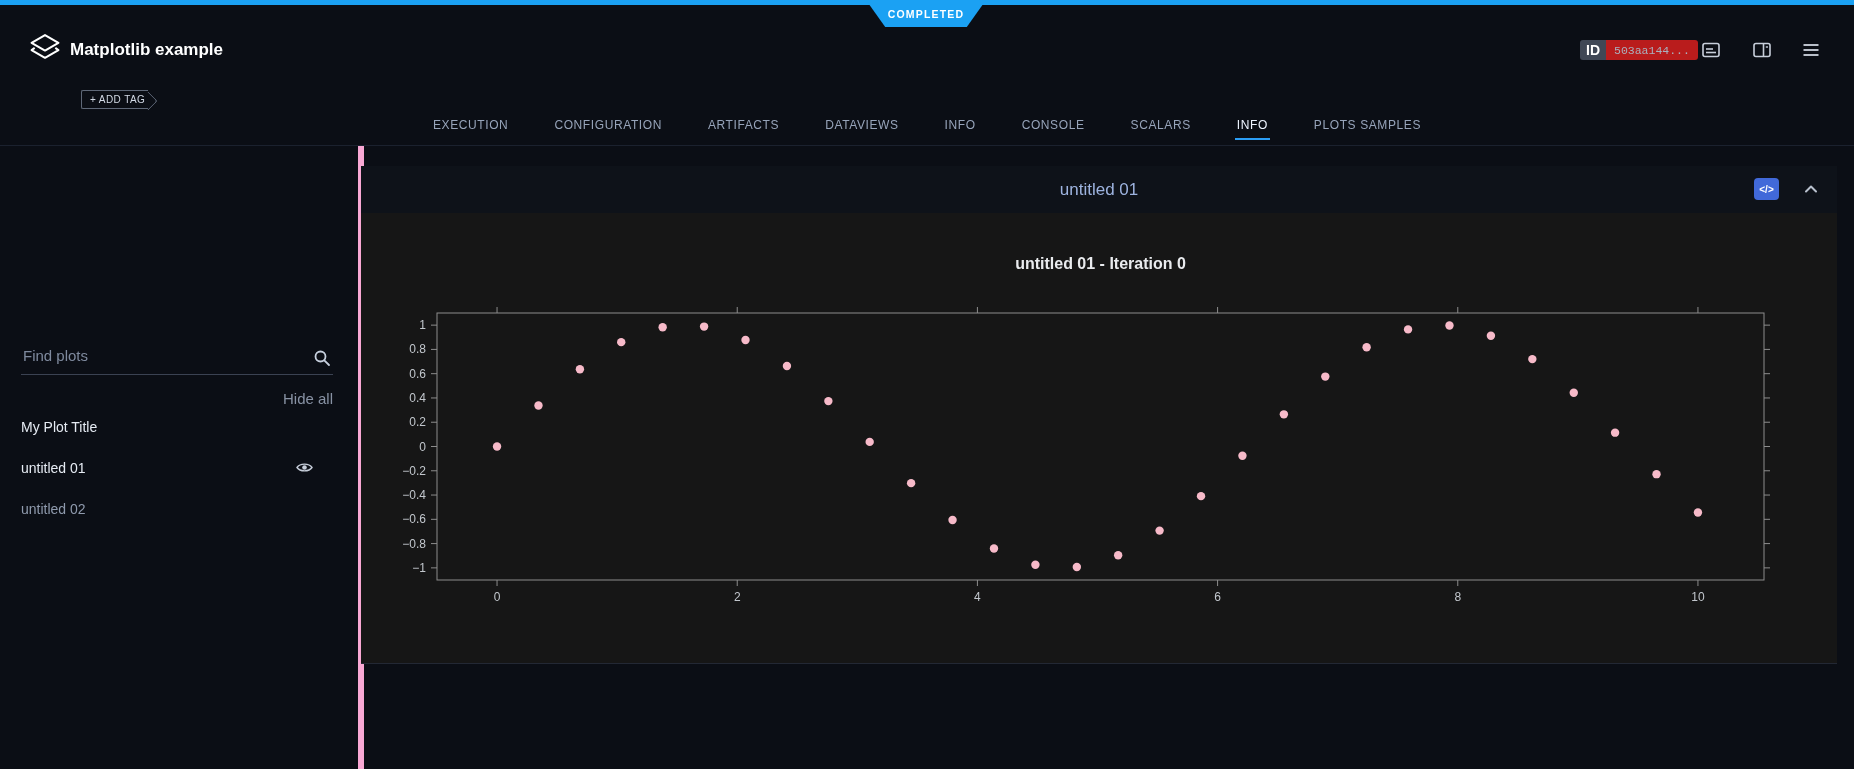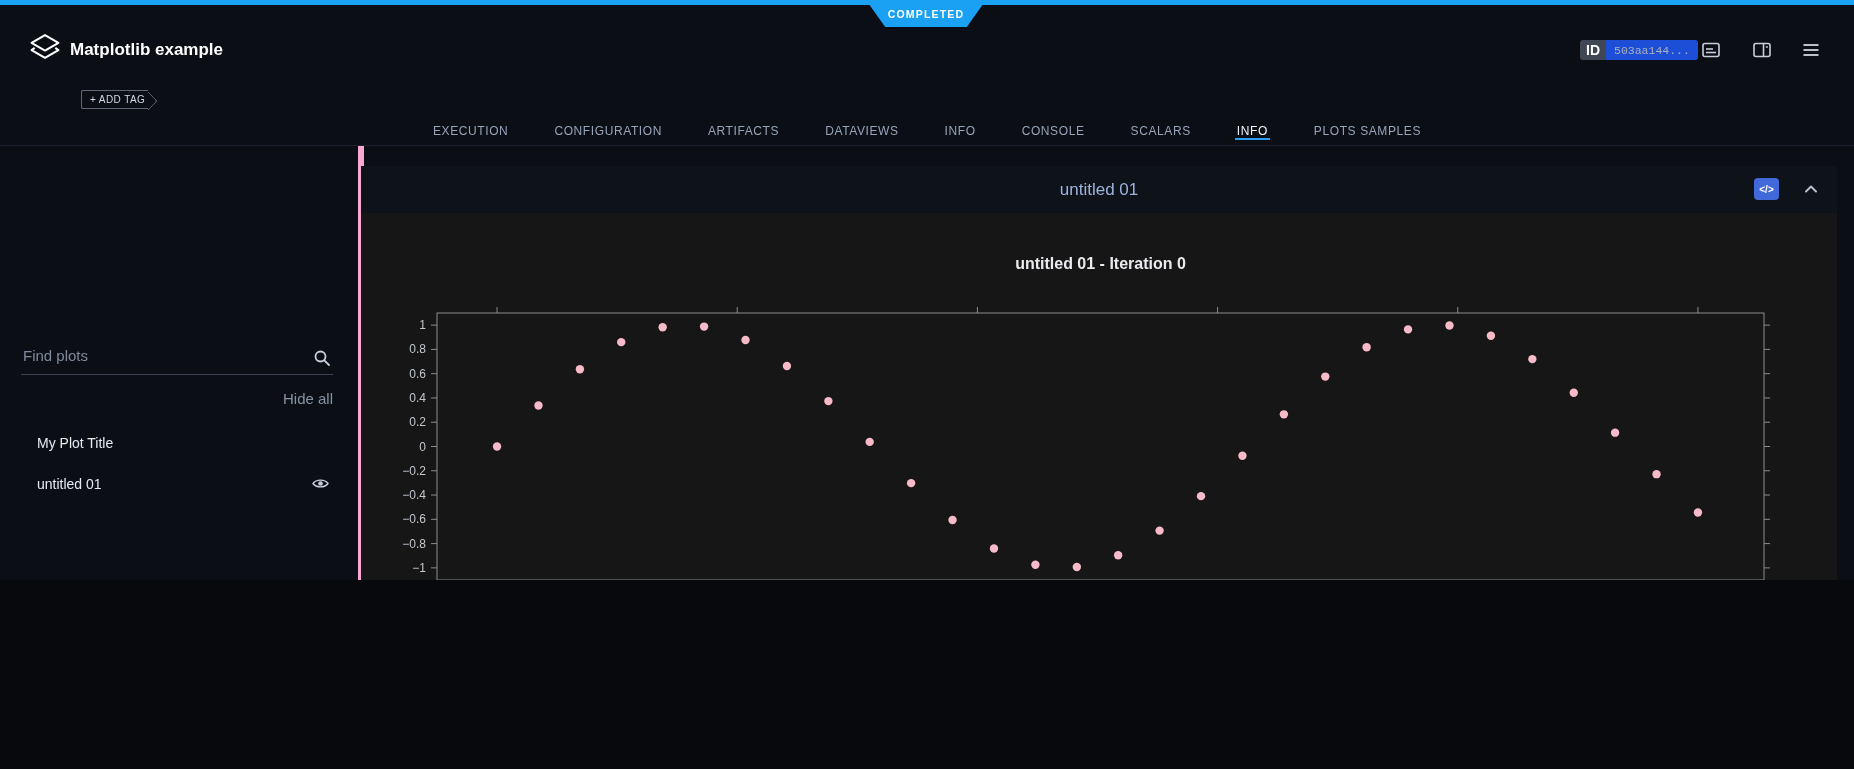--- a/index.html
+++ b/index.html
@@ -1,17 +1,17 @@
 <!DOCTYPE html>
 <html><head>
 <meta charset="utf-8">
 <style>
   html,body{margin:0;padding:0;background:#07090d;}
   .screen{
-    position:relative;width:1854px;height:580px;overflow:hidden;
+    position:relative;width:1854px;height:769px;overflow:hidden;
     background:#0b0e15;font-family:"Liberation Sans",sans-serif;
     -webkit-font-smoothing:antialiased;color:#c6cdd9;
   }
   svg text{font-family:"Liberation Sans",sans-serif;}
 
   
   .top-strip{position:absolute;top:0;left:0;width:100%;height:5px;background:#1ba1f3;}
   .ribbon{
     position:absolute;top:0;left:926px;transform:translateX(-50%);
     width:120px;height:27px;background:#1ba1f3;
@@ -32,54 +32,54 @@
     content:"";position:absolute;right:-7px;top:2.6px;width:13px;height:13px;
     border-top:1px solid #5f6878;border-right:1px solid #5f6878;
     transform:rotate(45deg);border-radius:0 3px 0 0;
   }
   .id-badge{position:absolute;left:1580px;top:40px;height:20px;display:flex;cursor:pointer;}
   .id-key{
     background:#3f4755;color:#ffffff;font-size:14px;font-weight:700;
     display:flex;align-items:center;padding:0 6px;border-radius:3px 0 0 3px;
   }
   .id-val{
-    background:#1d4ed8;color:#aab1be;font-size:11.5px;
+    background:#b91c1c;color:#aab1be;font-size:11.5px;
     font-family:"Liberation Mono","DejaVu Sans Mono",monospace;
     display:flex;align-items:center;padding:0 8px;border-radius:0 3px 3px 0;
   }
   .hdr-btn{
     position:absolute;top:38px;width:24px;height:24px;background:none;border:none;
     padding:0;cursor:pointer;display:flex;align-items:center;justify-content:center;
   }
   .hdr-btn.b1{left:1699px;} .hdr-btn.b2{left:1750px;} .hdr-btn.b3{left:1799px;}
 
   
   .tabbar{position:absolute;top:106px;left:0;width:100%;height:39px;border-bottom:1px solid #1b212e;}
-  .tabs{position:absolute;left:0;right:0;top:5px;height:29px;display:flex;justify-content:center;gap:42px;align-items:flex-end;}
+  .tabs{position:absolute;left:0;right:0;top:5px;height:29px;display:flex;justify-content:center;gap:42px;}
   .tab{
     display:flex;align-items:center;padding:0 2px;border-bottom:2px solid transparent;
     font-size:12px;font-weight:500;letter-spacing:.6px;color:#97a4ba;cursor:pointer;white-space:nowrap;
   }
   .tab.active{color:#eef4ff;border-bottom-color:#2b9df4;}
   .refresh-btn{
     position:absolute;left:1801px;top:107px;width:26px;height:26px;
     background:none;border:none;padding:0;cursor:pointer;
   }
 
   
   .sidebar{position:absolute;left:0;top:146px;width:358px;height:623px;border-right:6px solid #f9a8d4;}
   .search-row{position:absolute;left:21px;top:198px;width:312px;height:30px;border-bottom:1px solid #3b4252;}
   .search-row input{
     position:absolute;left:0;top:2px;width:278px;background:transparent;border:none;outline:none;
     color:#cfd6e2;font-size:15px;font-family:"Liberation Sans",sans-serif;
   }
   .search-row input::placeholder{color:#7f8a9e;}
   .search-icon{position:absolute;right:2px;top:5px;cursor:pointer;}
   .hide-all{position:absolute;right:25px;top:244px;font-size:15px;color:#8892a4;cursor:pointer;}
-  .plot-list{position:absolute;left:0;top:260px;right:1px;list-style:none;margin:16px;padding:0;}
+  .plot-list{position:absolute;left:0;top:260px;right:1px;list-style:none;margin:0;padding:0;}
   .plot-item{
     position:relative;height:41px;display:flex;align-items:center;padding-left:21px;
     font-size:14px;color:#8f9aad;cursor:pointer;
   }
   .plot-item.bright, .plot-item.selected{color:#e6ebf3;font-weight:500;}
   .plot-item .eye{position:absolute;left:296px;top:14px;}
 
   
   .plot-card{position:absolute;left:361px;top:166px;width:1476px;height:497px;border-bottom:1px solid #232834;}
   .card-header{position:relative;height:47px;background:#0e1219;}
@@ -178,20 +178,23 @@
     <ul class="plot-list" id="plot-list">
         <li class="plot-item bright">
           <span>My Plot Title</span>
         </li>
         <li class="plot-item bright">
           <span>untitled 01</span>
           <svg class="eye" width="17" height="13" viewBox="0 0 17 13">
             <path d="M1 6.5 C4 2, 13 2, 16 6.5 C13 11, 4 11, 1 6.5 Z" fill="none" stroke="#c6cdd9" stroke-width="1.4"></path>
             <circle cx="8.5" cy="6.5" r="2.3" fill="#c6cdd9"></circle>
           </svg>
+        </li>
+        <li class="plot-item">
+          <span>untitled 02</span>
         </li>
       </ul>
   </aside>
 
   <section class="plot-card">
     <div class="card-header">
       <div class="card-title">untitled 01</div>
       <button class="code-btn">&lt;/&gt;</button>
       <button class="collapse-btn">
         <svg width="18" height="18" viewBox="0 0 18 18">

